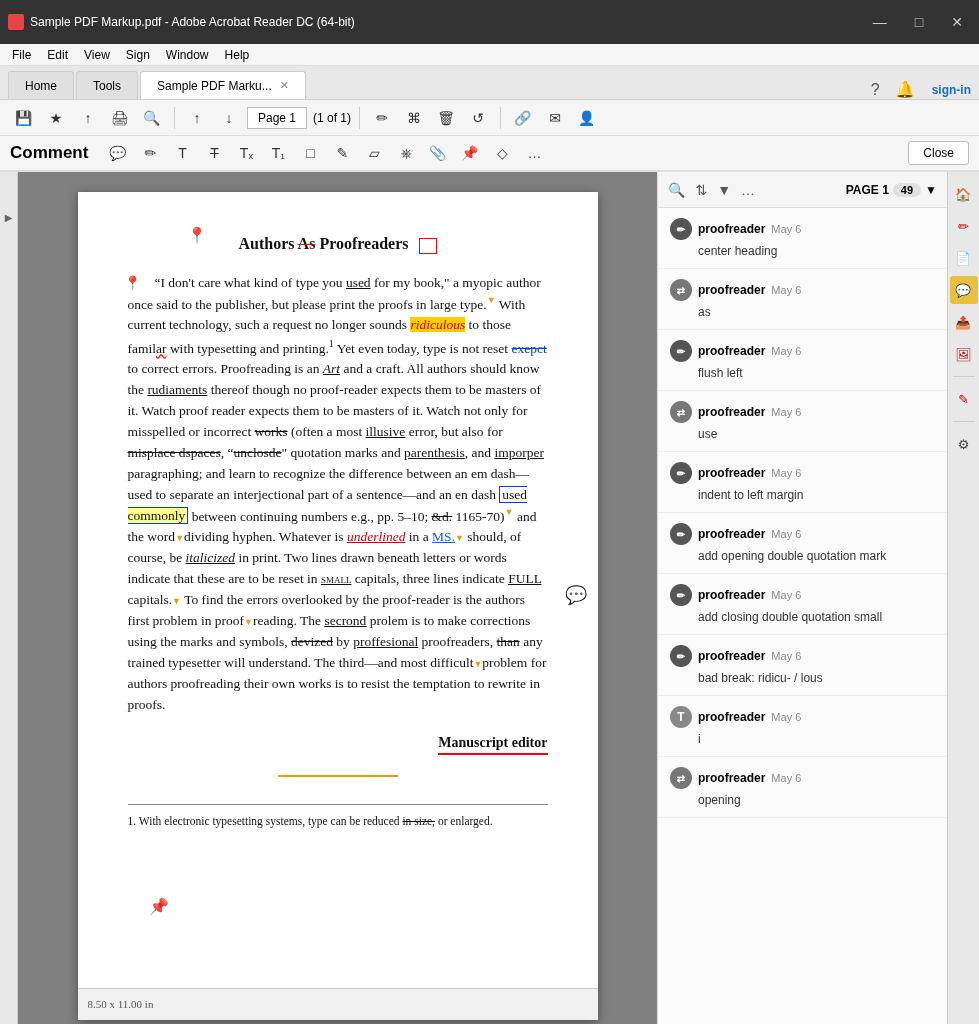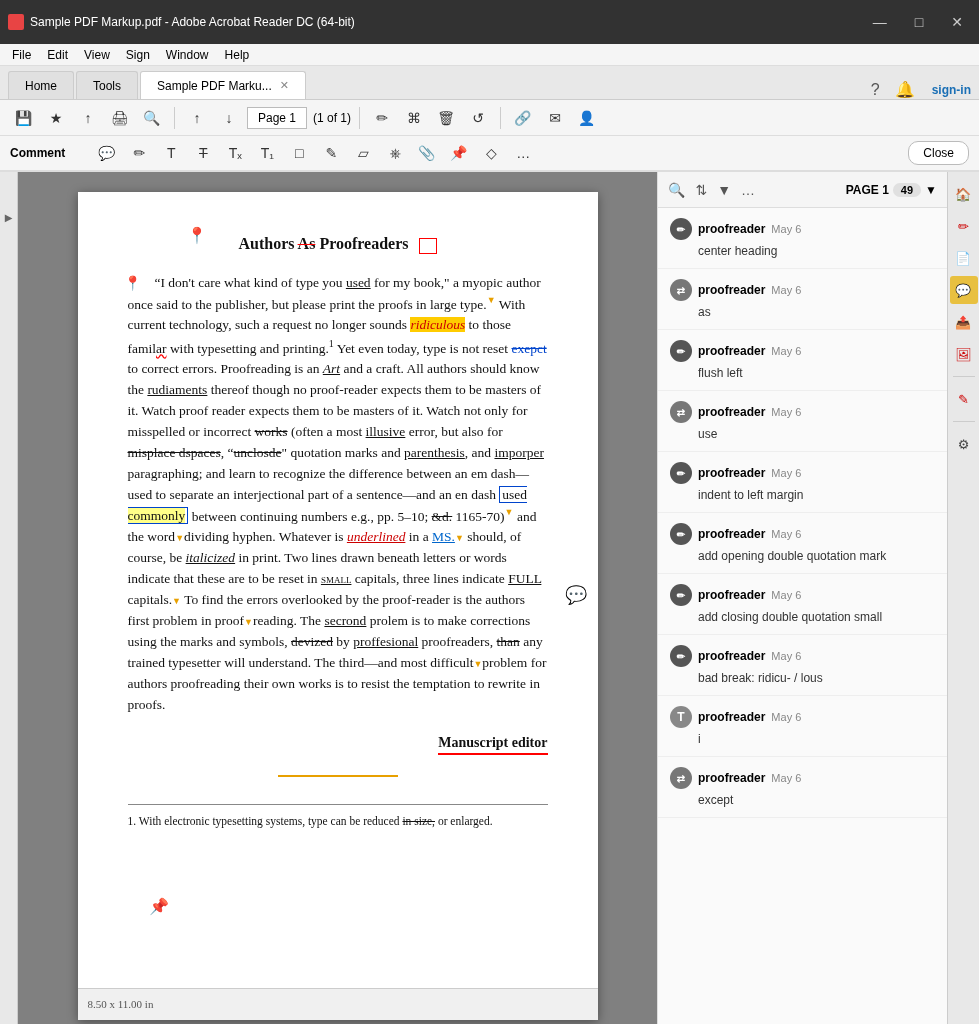--- a/index.html
+++ b/index.html
@@ -81,32 +81,32 @@
     
     .comment-toolbar {
       background: #f5f5f5;
       border-bottom: 2px solid #ddd;
       height: 36px;
       display: flex;
       align-items: center;
       padding: 0 10px;
       gap: 4px;
     }
-    .comment-label { font-size: 12px; font-weight: 600; margin-right: 24px; }
+    .comment-label { font-size: 17px; font-weight: 600; margin-right: 12px; }
     .comment-tool-btn {
       width: 28px; height: 28px;
       display: flex; align-items: center; justify-content: center;
       cursor: pointer; border-radius: 3px; font-size: 14px; color: #333;
       background: transparent; border: none;
     }
     .close-btn {
       margin-left: auto;
       background: #fff;
       border: 1px solid #bbb;
-      border-radius: 10px;
+      border-radius: 3px;
       padding: 4px 14px;
       font-size: 12px;
       cursor: pointer;
     }
 
     
     .main-area {
       display: flex;
       height: calc(1024px - 28px - 22px - 34px - 36px - 36px);
       background: #808080;
@@ -486,21 +486,21 @@
         </div>
         <div class="comment-text">i</div>
       </div>
 
       <div class="comment-item">
         <div class="comment-header">
           <div class="comment-avatar" style="background:#777;">⇄</div>
           <span class="comment-username">proofreader</span>
           <span class="comment-date">May 6</span>
         </div>
-        <div class="comment-text">except</div>
+        <div class="comment-text">opening</div>
       </div>
     </div>
   </div>
 
   <div class="far-right-strip">
     <div class="strip-btn">🏠</div>
     <div class="strip-btn" style="color:#cc0000;">✏</div>
     <div class="strip-btn" style="color:#cc0000;">📄</div>
     <div class="strip-btn active">💬</div>
     <div class="strip-btn" style="color:#0066cc;">📤</div>

